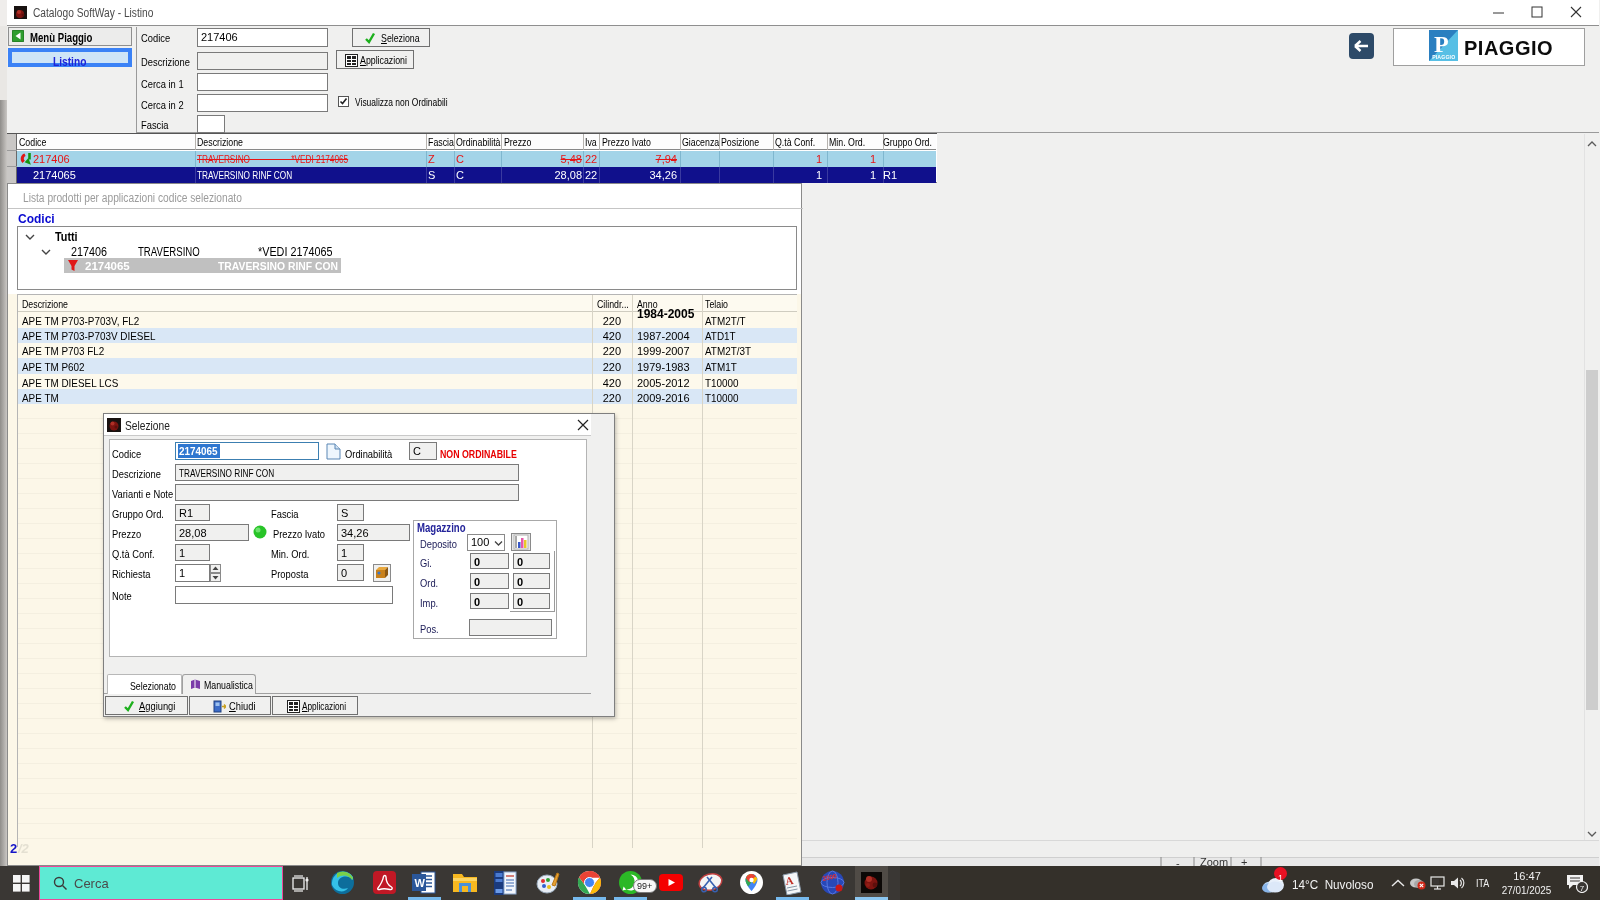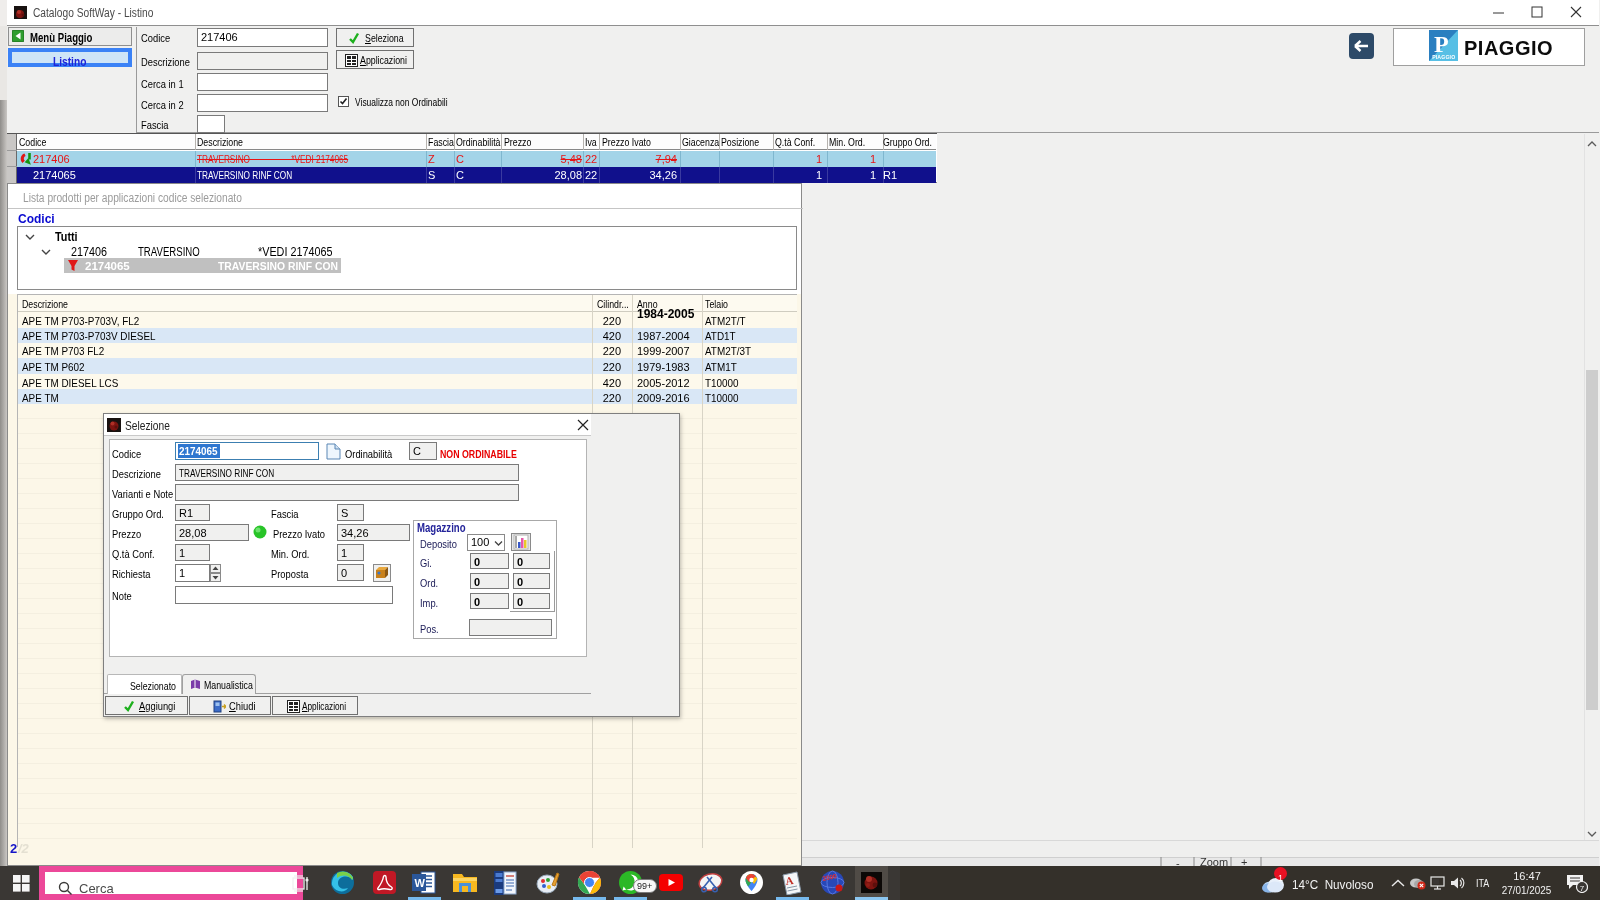--- a/index.html
+++ b/index.html
@@ -62,21 +62,21 @@
 <div class="lbl" style="left:141px;top:78px;"><span class="c85">Cerca in 1</span></div>
 <div class="lbl" style="left:141px;top:99px;"><span class="c85">Cerca in 2</span></div>
 <div class="lbl" style="left:141px;top:119px;"><span class="c85">Fascia</span></div>
 
 <div class="fld" style="left:197px;top:28px;width:131px;height:19px;">217406</div>
 <div class="fld fldg" style="left:197px;top:52px;width:131px;height:18px;"></div>
 <div class="fld" style="left:197px;top:73px;width:131px;height:18px;"></div>
 <div class="fld" style="left:197px;top:94px;width:131px;height:18px;"></div>
 <div class="fld" style="left:197px;top:115px;width:28px;height:18px;"></div>
 
-<div class="btn" style="left:336px;top:28px;width:78px;height:19px;">
+<div class="btn" style="left:352px;top:28px;width:78px;height:19px;">
   <svg class="abs" width="12" height="13" style="left:11px;top:3px;">
         <path d="M2 7 L5 10 L10 1.5" fill="none" stroke="#1db01d" stroke-width="2.4"></path>
       </svg>
   <span class="lbl" style="left:28px;top:3px;font-size:11px;"><span class="c8"><u>S</u>eleziona</span></span>
 </div>
 <div class="btn" style="left:336px;top:50px;width:78px;height:19px;">
   <svg class="abs" width="13" height="13" style="left:8px;top:3px;">
         <rect x="0.5" y="0.5" width="12" height="12" fill="#fff" stroke="#222"></rect>
         <rect x="2" y="2" width="4" height="3" fill="#222"></rect>
         <rect x="7" y="2" width="4" height="3" fill="#222"></rect>
@@ -293,21 +293,21 @@
     <div class="lbl" style="left:4px;top:97px;font-size:11px;"><span class="c9">APE TM</span></div>
     <div class="lbl" style="left:538px;top:97px;width:65px;text-align:right;font-size:11px;">220</div>
     <div class="lbl" style="left:619px;top:97px;font-size:11px;">2009-2016</div>
     <div class="lbl" style="left:687px;top:97px;font-size:11px;"><span class="c9">T10000</span></div>
   </div>
 
   <div class="lbl" style="left:2px;top:657px;color:#1414c8;font-weight:bold;font-size:13px;">2</div>
   <div class="lbl" style="left:10px;top:657px;color:#e4e0d2;font-weight:bold;font-size:13px;font-style:italic;">/2</div>
 </div>
 
-<div id="dialog" class="abs" style="left:103px;top:413px;width:577px;height:304px;background:#f0f0ef;border:1px solid #7f7f7f;box-shadow:1px 2px 4px rgba(0,0,0,0.25);">
+<div id="dialog" class="abs" style="left:103px;top:413px;width:512px;height:304px;background:#f0f0ef;border:1px solid #7f7f7f;box-shadow:1px 2px 4px rgba(0,0,0,0.25);">
 
   <div class="abs" style="left:0;top:0;width:487px;height:22px;background:#fff;border-bottom:1px solid #c9c9c9;"></div>
   <div class="abs" style="left:3px;top:4px;width:14px;height:14px;background:#181210;">
     <svg width="14" height="14">
           <circle cx="7" cy="8" r="4.5" fill="#7e1410"></circle>
           <circle cx="5.5" cy="5.5" r="2" fill="#b03026"></circle>
           <circle cx="9" cy="9" r="1.5" fill="#5d0f0c"></circle>
         </svg>
   </div>
   <div class="lbl" style="left:21px;top:5px;font-size:12px;color:#222;"><span class="c85">Selezione</span></div>
@@ -455,21 +455,21 @@
 <div id="taskbar" class="abs" style="left:0;top:866px;width:1600px;height:34px;background:#3a3734;">
   <div class="abs" style="left:900px;top:0;width:700px;height:34px;background:#34302a;"></div>
 
   <svg class="abs" style="left:13px;top:9px;" width="17" height="17">
     <rect x="0" y="0" width="7.6" height="7.6" fill="#f5f5f5"></rect>
         <rect x="9" y="0" width="7.6" height="7.6" fill="#f5f5f5"></rect>
     <rect x="0" y="9" width="7.6" height="7.6" fill="#f5f5f5"></rect>
         <rect x="9" y="9" width="7.6" height="7.6" fill="#f5f5f5"></rect>
   </svg>
 
-  <div class="abs" style="left:39px;top:0;width:264px;height:34px;background:#ffffff;border:6px solid #ec4899;">
+  <div class="abs" style="left:39px;top:0;width:244px;height:34px;background:#5eead4;border:1px solid #ec4899;">
     <svg class="abs" style="left:13px;top:9px;" width="15" height="15">
           <circle cx="6" cy="6" r="4.5" fill="none" stroke="#3b3a39" stroke-width="1.4"></circle>
           <line x1="9.5" y1="9.5" x2="13.5" y2="13.5" stroke="#3b3a39" stroke-width="1.4"></line>
         </svg>
     <span class="lbl" style="left:34px;top:9px;font-size:13px;color:#4a4a4a;">Cerca</span>
   </div>
 
   <svg class="abs" style="left:292px;top:9px;" width="17" height="17">
     <rect x="1" y="3" width="11" height="11" fill="none" stroke="#f0f0f0" stroke-width="1.3"></rect>
     <line x1="15" y1="2" x2="15" y2="15" stroke="#f0f0f0" stroke-width="1.3"></line>

